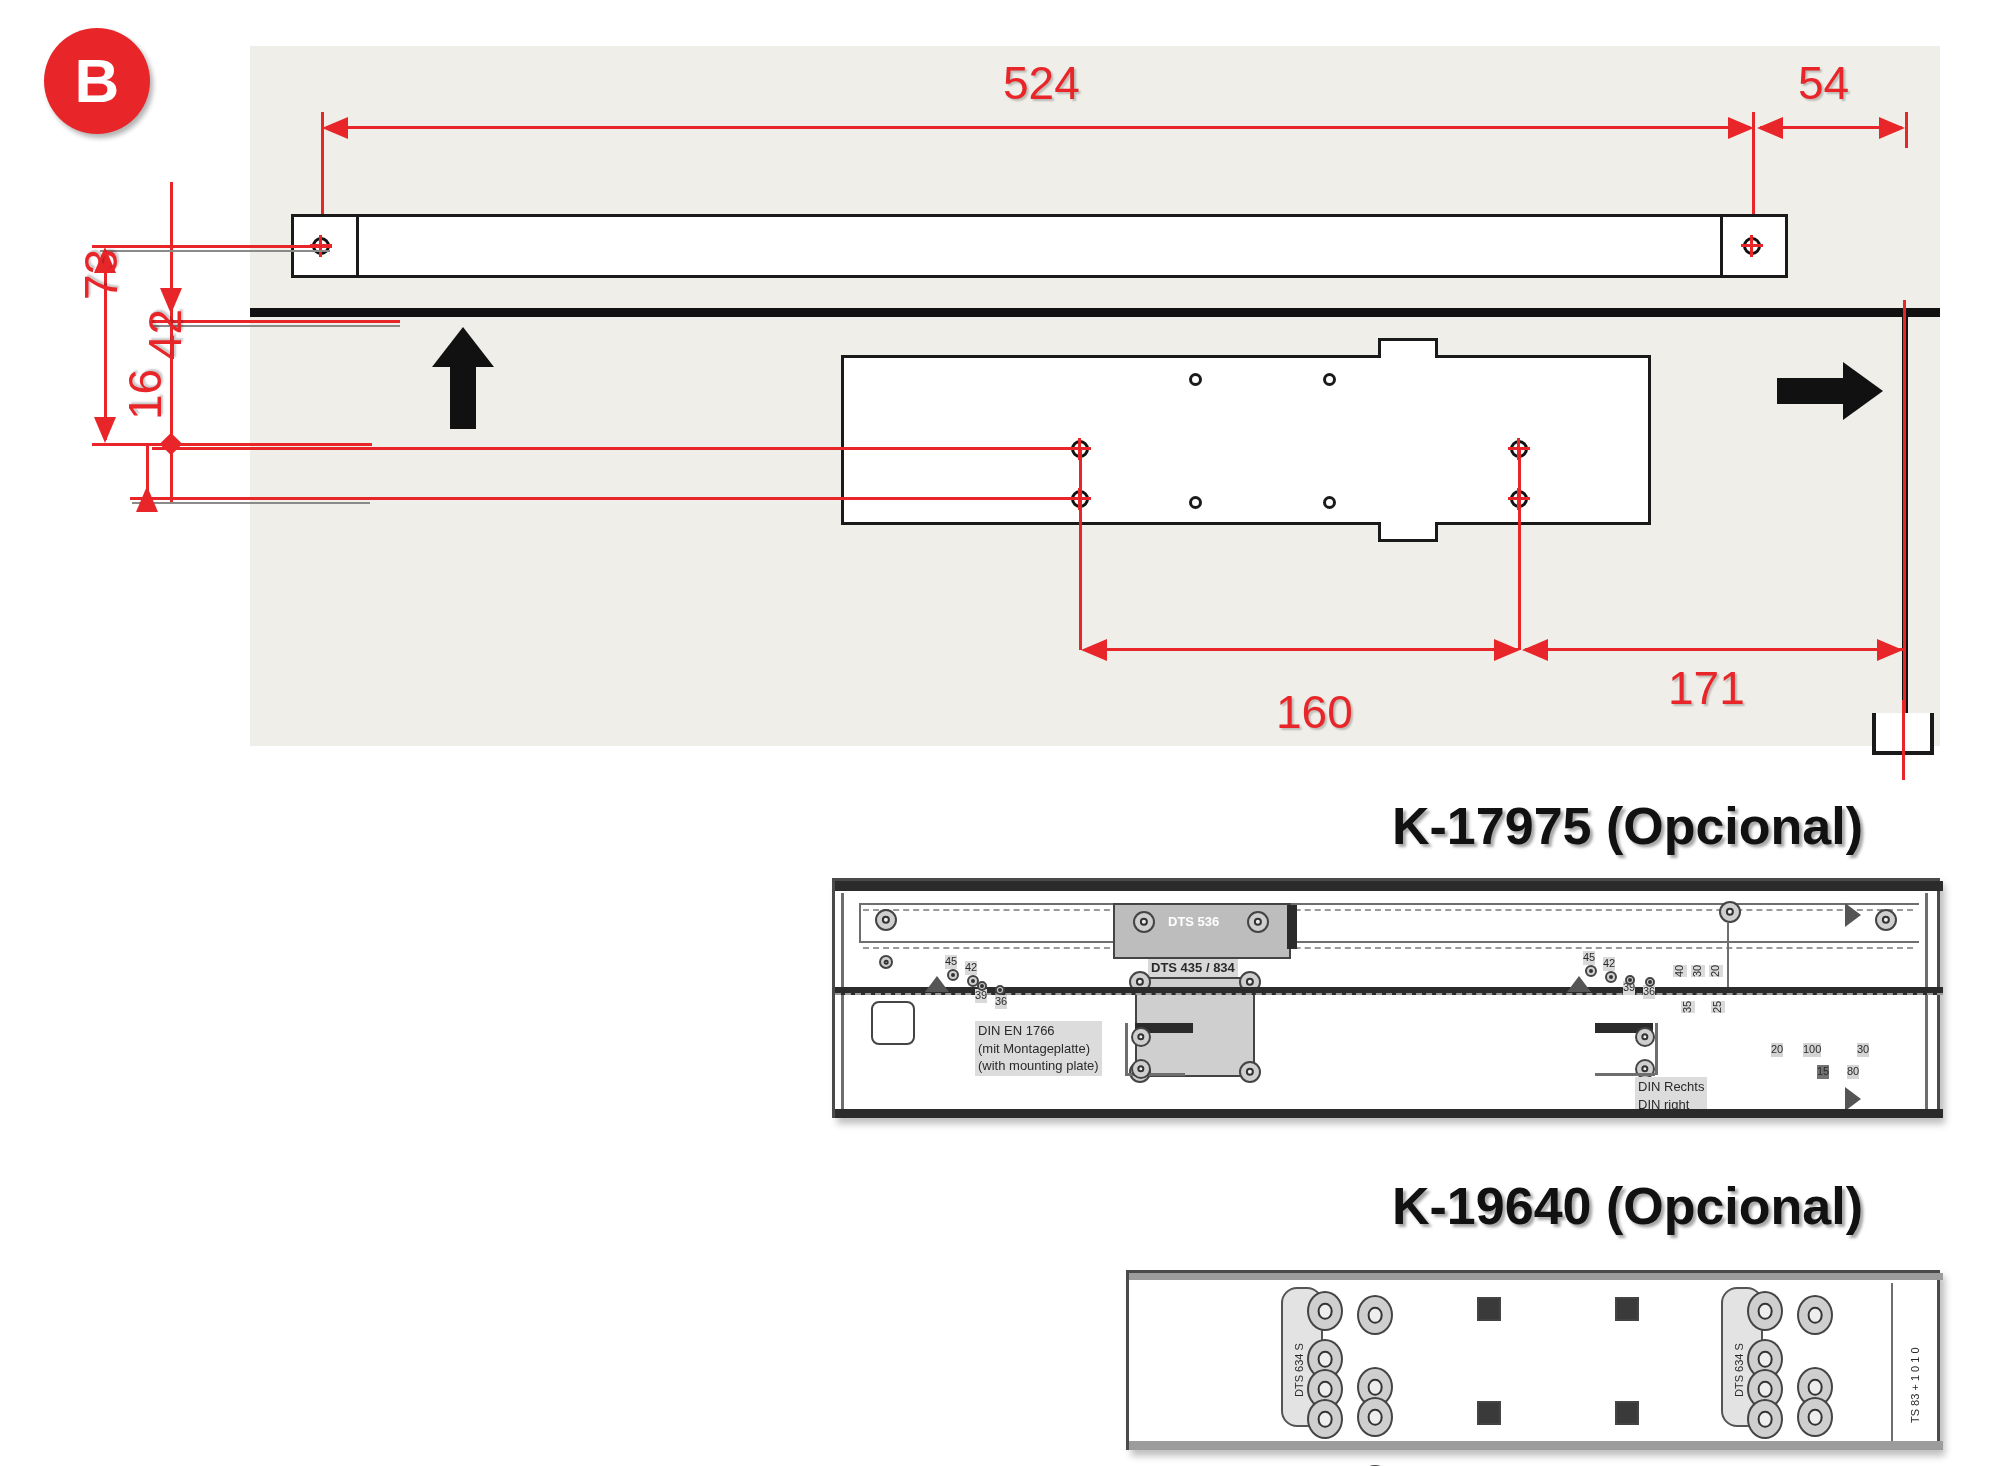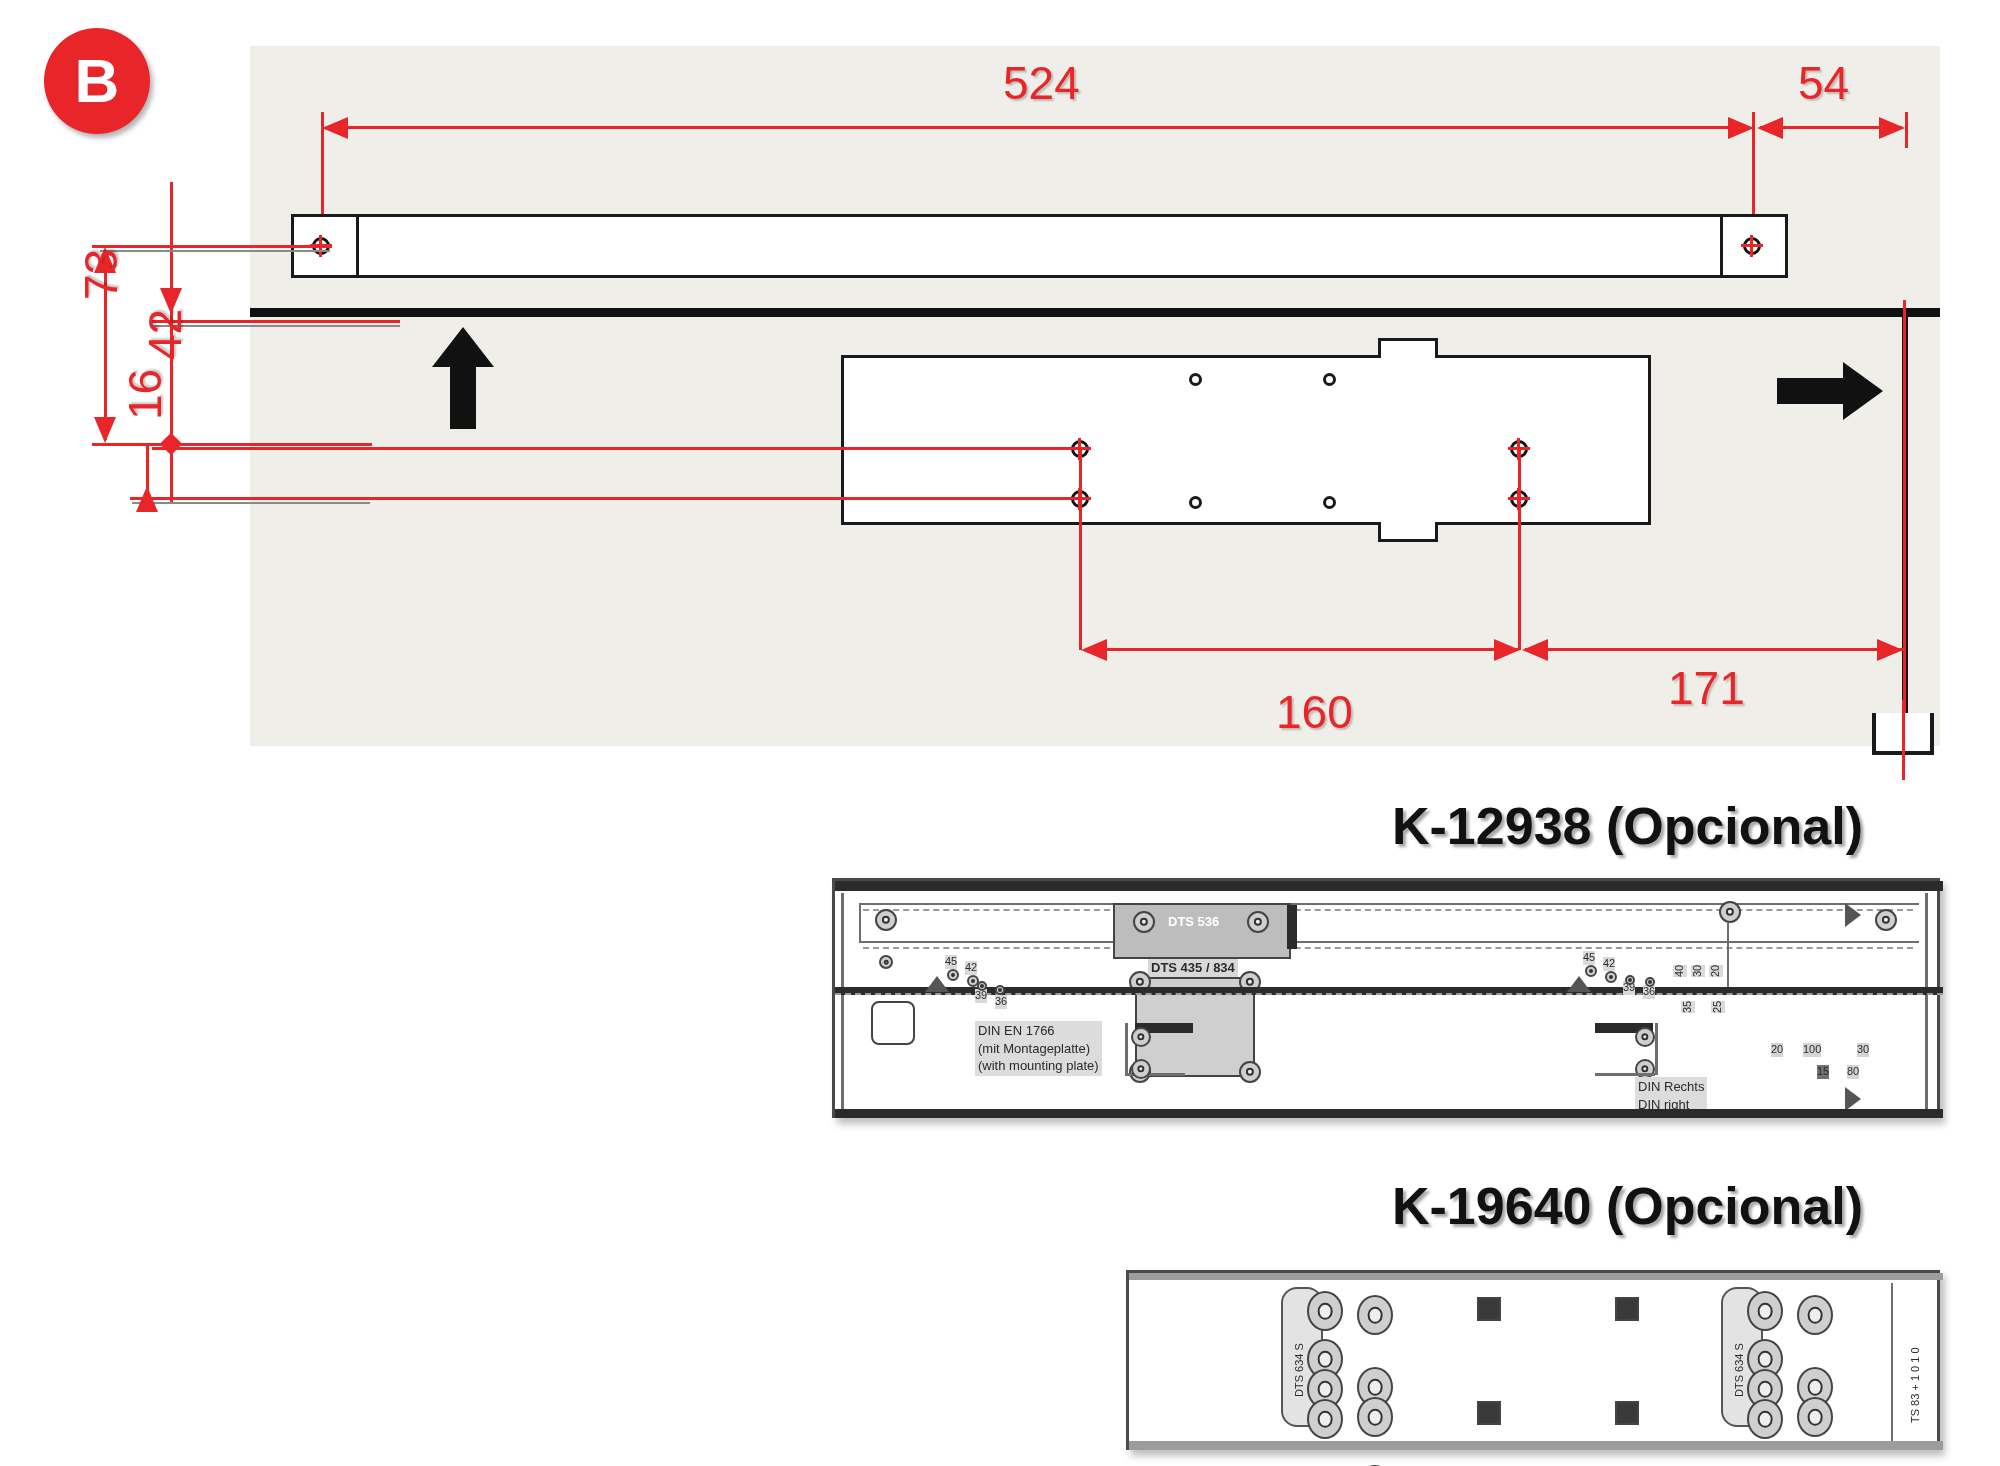--- a/index.html
+++ b/index.html
@@ -200,21 +200,21 @@
   <div class="rl rh abs" style="left:1525px;top:648px;width:378px;"></div>
   <div class="ahL abs" style="left:1522px;top:639px;"></div>
   <div class="ahR abs" style="left:1877px;top:639px;"></div>
 
   <div class="dimtxt" style="left:1276px;top:665px;margin-top:24px;">160</div>
   <div class="dimtxt" style="left:1668px;top:665px;">171</div>
 
   <div class="abs" style="left:1872px;top:713px;width:62px;height:42px;border:4px solid #1a1a1a;border-top:none;box-sizing:border-box;background:#fff;"></div>
   <div class="rl rv abs" style="left:1902px;top:700px;height:80px;"></div>
 
-  <div class="optcap" style="left:1392px;top:800px;">K-12938 (Opcional)</div>
+  <div class="optcap" style="left:1392px;top:800px;">K-17975 (Opcional)</div>
 
   <div class="drawbox" style="left:832px;top:878px;width:1108px;height:240px;">
 
     <div class="darkbar" style="left:0;top:0;width:1108px;height:10px;"></div>
     <div class="thinline" style="left:24px;top:22px;width:1060px;height:2px;"></div>
     <div class="dashline" style="left:28px;top:28px;width:1050px;"></div>
     <div class="thinline" style="left:24px;top:60px;width:1060px;height:2px;"></div>
     <div class="dashline" style="left:28px;top:66px;width:1050px;"></div>
     <div class="thinline" style="left:24px;top:22px;width:2px;height:40px;"></div>
     <div class="thinline" style="left:6px;top:12px;width:3px;height:220px;"></div>

